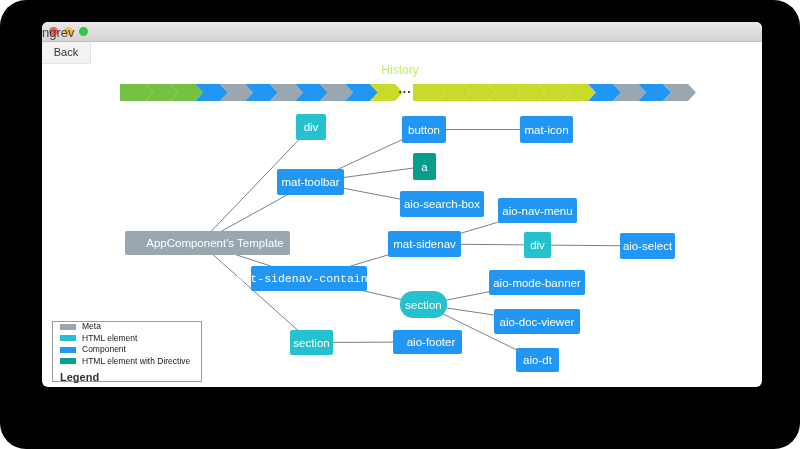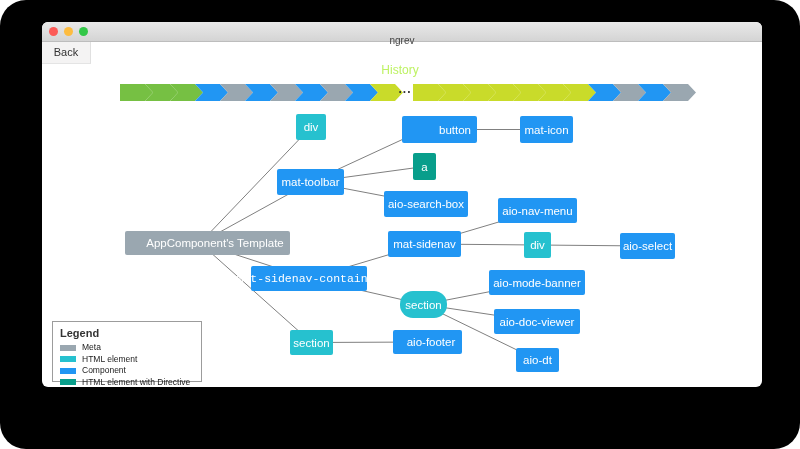--- a/index.html
+++ b/index.html
@@ -6,22 +6,22 @@
   #canvas{position:relative;width:800px;height:449px;background:#000;border-radius:26px;overflow:hidden;}
   
   #window{position:absolute;left:42px;top:22px;width:720px;height:365px;background:#fff;
           border-radius:6px;overflow:hidden;}
   #titlebar{position:absolute;left:0;top:0;width:100%;height:19px;
             background:linear-gradient(#e9e9e9,#d4d4d4);border-bottom:1px solid #bdbdbd;}
   .light{position:absolute;top:5px;width:9px;height:9px;border-radius:50%;}
   #light-red{left:7px;}
   #light-yellow{left:22px;}
   #light-green{left:37px;}
-  #win-title{position:absolute;left:0;top:13px;width:100%;text-align:center;
-             font-size:10px;color:#454545;}
+  #win-title{position:absolute;left:0;top:3px;width:100%;text-align:left;
+             font-size:13px;color:#454545;}
   #back-btn{position:absolute;left:0;top:20px;width:48px;height:21px;background:#f4f3f3;
             border-right:1px solid #e0e0e0;border-bottom:1px solid #e4e4e4;
             font-size:11px;color:#323232;text-align:center;line-height:21px;cursor:default;}
   
   #history-title{position:absolute;left:0;top:63px;width:800px;text-align:center;
                  font-size:12px;color:#bef264;}
   .chev{position:absolute;top:84px;height:17px;width:33px;
         clip-path:polygon(0 0,calc(100% - 8px) 0,100% 50%,calc(100% - 8px) 100%,0 100%,8px 50%);}
   .chev.first{clip-path:polygon(0 0,calc(100% - 8px) 0,100% 50%,calc(100% - 8px) 100%,0 100%);}
   #history-ellipsis{position:absolute;left:396px;top:82px;width:18px;text-align:center;
@@ -96,53 +96,53 @@
       <line x1="424.5" y1="244" x2="537.5" y2="245" stroke="#808080" stroke-width="1"></line>
       <line x1="537.5" y1="245" x2="647.5" y2="246" stroke="#808080" stroke-width="1"></line>
       <line x1="423.5" y1="304.5" x2="537" y2="282.5" stroke="#808080" stroke-width="1"></line>
       <line x1="423.5" y1="304.5" x2="537" y2="321.5" stroke="#808080" stroke-width="1"></line>
       <line x1="423.5" y1="304.5" x2="537.5" y2="360" stroke="#808080" stroke-width="1"></line>
       <line x1="311.5" y1="342.5" x2="424" y2="342" stroke="#808080" stroke-width="1"></line>
     </svg>
   <div id="nodes">
       <div class="node" style="left: 125px; top: 231px; width: 150px; height: 24px; background: rgb(154, 167, 176); padding-left: 15px;">AppComponent's Template</div>
       <div class="node" style="left: 296px; top: 114px; width: 30px; height: 26px; background: rgb(38, 193, 207);">div</div>
-      <div class="node" style="left: 402px; top: 116px; width: 44px; height: 27px; background: rgb(33, 150, 243); padding-left: 31px;">button</div>
+      <div class="node" style="left: 402px; top: 116px; width: 44px; height: 27px; background: rgb(33, 150, 243);">button</div>
       <div class="node" style="left: 520px; top: 116px; width: 53px; height: 27px; background: rgb(33, 150, 243);">mat-icon</div>
       <div class="node" style="left: 413px; top: 153px; width: 23px; height: 27px; background: rgb(8, 158, 139);">a</div>
       <div class="node" style="left: 277px; top: 169px; width: 67px; height: 26px; background: rgb(33, 150, 243);">mat-toolbar</div>
-      <div class="node" style="left: 384px; top: 191px; width: 84px; height: 26px; background: rgb(33, 150, 243);">aio-search-box</div>
+      <div class="node" style="left: 400px; top: 191px; width: 84px; height: 26px; background: rgb(33, 150, 243);">aio-search-box</div>
       <div class="node" style="left: 498px; top: 198px; width: 79px; height: 25px; background: rgb(33, 150, 243);">aio-nav-menu</div>
       <div class="node" style="left: 388px; top: 231px; width: 73px; height: 26px; background: rgb(33, 150, 243);">mat-sidenav</div>
       <div class="node" style="left: 524px; top: 232px; width: 27px; height: 26px; background: rgb(38, 193, 207);">div</div>
       <div class="node" style="left: 620px; top: 233px; width: 55px; height: 26px; background: rgb(33, 150, 243);">aio-select</div>
       <div class="node" style="left: 251px; top: 266px; width: 116px; height: 25px; background: rgb(33, 150, 243); font-family: Liberation Mono, monospace;">mat-sidenav-container</div>
       <div class="node" style="left: 489px; top: 270px; width: 96px; height: 25px; background: rgb(33, 150, 243);">aio-mode-banner</div>
       <div class="node" style="left: 400px; top: 291px; width: 47px; height: 27px; background: rgb(38, 193, 207); border-radius: 13px;">section</div>
       <div class="node" style="left: 494px; top: 309px; width: 86px; height: 25px; background: rgb(33, 150, 243);">aio-doc-viewer</div>
       <div class="node" style="left: 290px; top: 330px; width: 43px; height: 25px; background: rgb(38, 193, 207);">section</div>
       <div class="node" style="left: 393px; top: 330px; width: 62px; height: 24px; background: rgb(33, 150, 243); padding-left: 7px;">aio-footer</div>
       <div class="node" style="left: 516px; top: 348px; width: 43px; height: 24px; background: rgb(33, 150, 243);">aio-dt</div>
     </div>
 
   <div id="legend">
-    <div id="legend-title">Legend</div>
     <div id="legend-items">
         <div class="legend-row">
           <span class="legend-swatch" style="background: rgb(154, 167, 176);"></span>
           <span class="legend-label">Meta</span>
         </div>
         <div class="legend-row">
           <span class="legend-swatch" style="background: rgb(38, 193, 207);"></span>
           <span class="legend-label">HTML element</span>
         </div>
         <div class="legend-row">
           <span class="legend-swatch" style="background: rgb(33, 150, 243);"></span>
           <span class="legend-label">Component</span>
         </div>
         <div class="legend-row">
           <span class="legend-swatch" style="background: rgb(8, 158, 139);"></span>
           <span class="legend-label">HTML element with Directive</span>
         </div>
       </div>
+    <div id="legend-title">Legend</div>
   </div>
 
 </div>
 
 </body></html>

